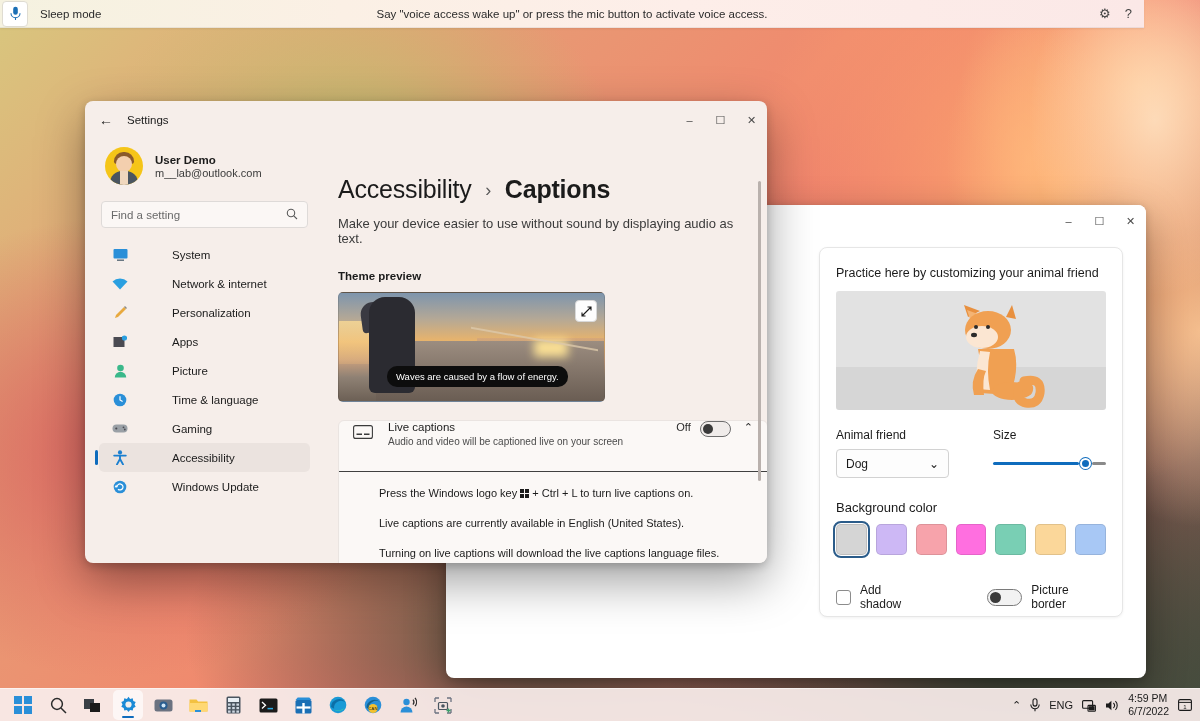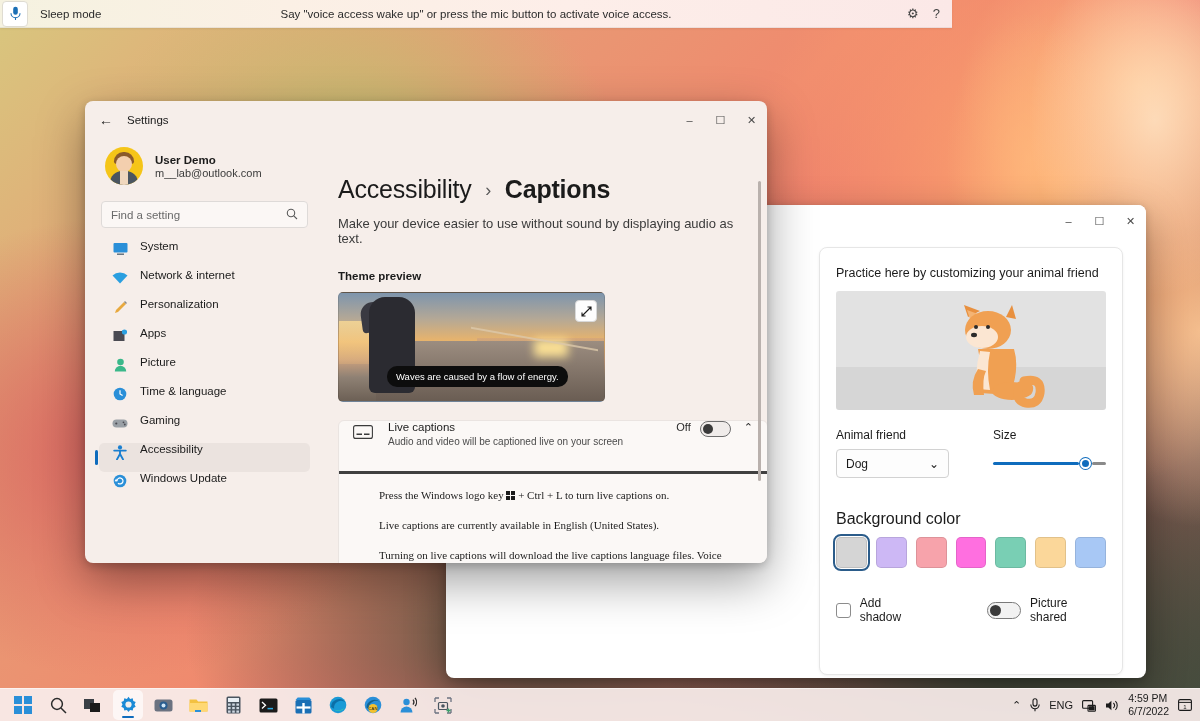--- a/index.html
+++ b/index.html
@@ -26,21 +26,21 @@
   }
   #wallpaper::after{
     content:""; position:absolute; inset:0;
     background:
       radial-gradient(ellipse 180px 250px at 1155px 120px, rgba(255,233,205,0.75) 0%, rgba(255,233,205,0) 70%),
       radial-gradient(ellipse 120px 210px at 1030px 160px, rgba(255,190,130,0.6) 0%, rgba(255,190,130,0) 70%);
   }
 
   
   #va-bar {
-    position: absolute; left: 0; top: 0; width: 952px; height: 28px;
+    position: absolute; left: 0; top: 0; width: 1144px; height: 28px;
     background: linear-gradient(90deg,#f6f2e2 0%,#f9 efe6 18%,#fdf1e9 40%,#fdece8 70%,#fbe7e6 100%);
     background: linear-gradient(90deg,#f5f2e0 0%,#fbf0e5 30%,#fdeee9 60%,#fbe8e7 100%);
     display: flex; align-items: center;
     border-bottom: 1px solid rgba(0,0,0,0.06);
     box-shadow: 0 1px 2px rgba(0,0,0,0.07);
     z-index: 50;
   }
   #va-mic {
     width: 26px; height: 26px; margin-left: 2px; border-radius: 4px;
     display:flex; align-items:center; justify-content:center;
@@ -60,42 +60,42 @@
   
   #practice-win {
     left: 446px; top: 205px; width: 700px; height: 473px;
     background: #fff;
     box-shadow: 0 14px 40px rgba(0,0,0,0.33), 0 2px 8px rgba(0,0,0,0.18);
     z-index: 10;
   }
   #practice-titlebar { height: 30px; display:flex; justify-content:flex-end; background:#fff; }
   #practice-body { position:relative; height: calc(100% - 30px); }
   #practice-card {
-    position:absolute; left: 373px; top: 12px; width: 304px; height: 428px;
+    position:absolute; left: 373px; top: 12px; width: 304px; height: 370px;
     background:#fff; border:1px solid #e6e6e6; border-radius:8px;
     box-shadow: 0 1px 3px rgba(0,0,0,0.06);
     padding: 18px 16px;
   }
   .pc-title { font-size: 12.5px; color:#1b1b1b; margin-bottom: 11px; }
   #pet-stage {
     height: 119px; border-radius:3px; position:relative; overflow:hidden;
     background: linear-gradient(to bottom,#e2e2e2 0%,#e2e2e2 64%,#d6d6d6 64%,#d6d6d6 100%);
   }
   .field-row { display:flex; gap: 44px; margin-top: 18px; }
   .field-label { font-size: 12px; color:#1b1b1b; margin-bottom: 7px; }
   .combo {
     width: 113px; height: 29px; border:1px solid #d2d2d2; border-radius:4px;
     background:#fdfdfd; display:flex; align-items:center; justify-content:space-between;
     padding: 0 9px; font-size:12px; color:#1b1b1b; cursor:pointer;
   }
   .slider-wrap { width: 113px; display:flex; align-items:center; height:29px; }
   .slider-track-f { height:3px; background:#0f6cbd; border-radius:2px; width: 76%; }
   .slider-thumb { width:11px; height:11px; border-radius:50%; background:#0f6cbd; border:2px solid #fff; box-shadow:0 0 0 1px #0f6cbd; margin:0 1px; }
   .slider-track-e { height:3px; background:#8a8a8a; border-radius:2px; flex:1; }
-  .bg-label { font-size:16px; color:#1b1b1b; margin-top:32px; margin-bottom:9px; }
+  .bg-label { font-size:13px; color:#1b1b1b; margin-top:22px; margin-bottom:9px; }
   .swatches { display:flex; gap:9px; }
   .swatch { width:31px; height:31px; border-radius:5px; cursor:pointer; border:1px solid rgba(0,0,0,0.10); }
   .swatch.sel { outline:2px solid #2b5c8a; outline-offset:1px; }
   .bottom-row { display:flex; align-items:center; margin-top:28px; }
   .chk { width:15px; height:15px; border:1px solid #8c8c8c; border-radius:3px; background:#fff; cursor:pointer; }
   .chk-lbl { font-size:12px; color:#1b1b1b; margin-left:9px; }
   .toggle { width:35px; height:17px; border-radius:9px; border:1px solid #7a7a7a; background:#f2f2f2;
             display:flex; align-items:center; padding:0 2px; cursor:pointer; }
   .toggle .knob { width:11px; height:11px; border-radius:50%; background:#3a3a3a; }
   #pager { position:absolute; left:0; right:0; bottom:14px; height:40px; display:flex; align-items:center; }
@@ -127,22 +127,22 @@
   #avatar .body{ position:absolute; left:5px; top:24px; width:28px; height:16px; background:#4a5560; border-radius:12px 12px 0 0;}
   #avatar .shirt{ position:absolute; left:15px; top:24px; width:8px; height:14px; background:#f0d7bd;}
   .pname { font-size:11.5px; font-weight:bold; color:#1b1b1b; }
   .pmail { font-size:11px; color:#3b3b3b; margin-top:1px; }
   #search-box { margin: 16px 4px 0 8px; height:27px; background:#fbf7f5; border:1px solid #dedad8;
                 border-radius:4px; display:flex; align-items:center; padding:0 9px; }
   #search-input { flex:1; border:0; background:transparent; outline:none; font-size:11.5px; color:#3a3a3a;
                   font-family:"Liberation Sans", sans-serif; }
   #search-input::placeholder { color:#6a6a6a; }
   #navlist { margin-top: 12px; }
-  .nav-item { height:29px; display:flex; align-items:flex-start; border-radius:5px; padding-left:12px;
-              margin: 0 2px 0 6px; cursor:pointer; position:relative; }
+  .nav-item { height:29px; display:flex; align-items:center; border-radius:5px; padding-left:12px;
+              margin: 0 2px 0 6px; cursor:pointer; position:relative;gap:32px; }
   .nav-item.active { background: rgba(0,0,0,0.045); }
   .nav-item.active::before { content:""; position:absolute; left:-4px; top:7px; width:3px; height:15px;
                              background:#0f6cbd; border-radius:2px; }
   .nav-ico { width:18px; height:18px; flex:0 0 18px; display:flex; align-items:center; justify-content:center;
              margin-right:11px; font-size:12px; }
   .nav-lbl { font-size:11.5px; color:#1b1b1b; }
 
   
   #content { flex:1; position:relative; overflow:hidden; padding: 0 0 0 12px; }
   #content-scroll { position:absolute; inset:0; padding: 36px 22px 0 18px; overflow:hidden; }
@@ -178,21 +178,21 @@
   #lc-card { margin-top:18px; width:430px; background:#fbf8f6; border:1px solid #eae4e1; border-radius:6px; overflow:hidden; }
   #lc-head { height:50px; display:flex; align-items:flex-start; padding: 0 14px 0 13px; }
   #lc-icon { width:22px; height:22px; flex:0 0 22px; margin-right:14px; display:flex; align-items:center; justify-content:center; }
   .lc-t { font-size:11.5px; color:#1b1b1b; }
   .lc-s { font-size:10px; color:#4b4b4b; margin-top:3px; }
   #lc-state { font-size:11px; color:#2b2b2b; margin-left:auto; margin-right:9px; }
   #lc-toggle { width:31px; height:16px; border-radius:8px; border:1px solid #6d6d6d; background:#f0ecea;
                display:flex; align-items:center; padding:0 2px; cursor:pointer; }
   #lc-toggle .knob { width:10px; height:10px; border-radius:50%; background:#3a3a3a; }
   #lc-chev { margin-left:13px; font-size:11px; color:#2b2b2b; cursor:pointer; }
-  #lc-body { border-top:3px solid #404040; padding: 14px 16px 16px 40px; font-family: Liberation Serif, serif; }
+  #lc-body { border-top:1px solid #404040; padding: 14px 16px 16px 40px; }
   #lc-body p { font-size:11px; color:#1b1b1b; line-height:1.45; margin-bottom:14px; width:360px; }
   #lc-body p:last-child { margin-bottom:0; }
   .winkey { display:inline-block; width:9px; height:9px; vertical-align:-1px;
             background: linear-gradient(#1b1b1b,#1b1b1b) ; position:relative; }
   .winkey::before, .winkey::after{ content:""; position:absolute; background:#fbf8f6;}
   .winkey::before{ left:4px; top:0; width:1px; height:9px;}
   .winkey::after{ left:0; top:4px; width:9px; height:1px;}
   #vscroll { position:absolute; right:6px; top:42px; bottom:8px; width:3px; }
   #vscroll .thumb { width:3px; background:#b9b1ad; border-radius:2px; height:300px; margin-top:0px; }
 
@@ -295,21 +295,21 @@
         <div class="swatch" style="background:#fbd79a"></div>
         <div class="swatch" style="background:#a8c8f5"></div>
       </div>
 
       <div class="bottom-row">
         <div class="chk"></div>
         <div class="chk-lbl">Add shadow</div>
         <div class="toggle" style="margin-left:62px">
           <div class="knob"></div>
         </div>
-        <div class="chk-lbl">Picture shared</div>
+        <div class="chk-lbl">Picture border</div>
       </div>
     </div>
 
   </div>
 </div>
 
 <div id="settings-win" class="win">
   <div id="settings-titlebar">
     <div id="back-btn">←</div>
     <div id="settings-title">Settings</div>

